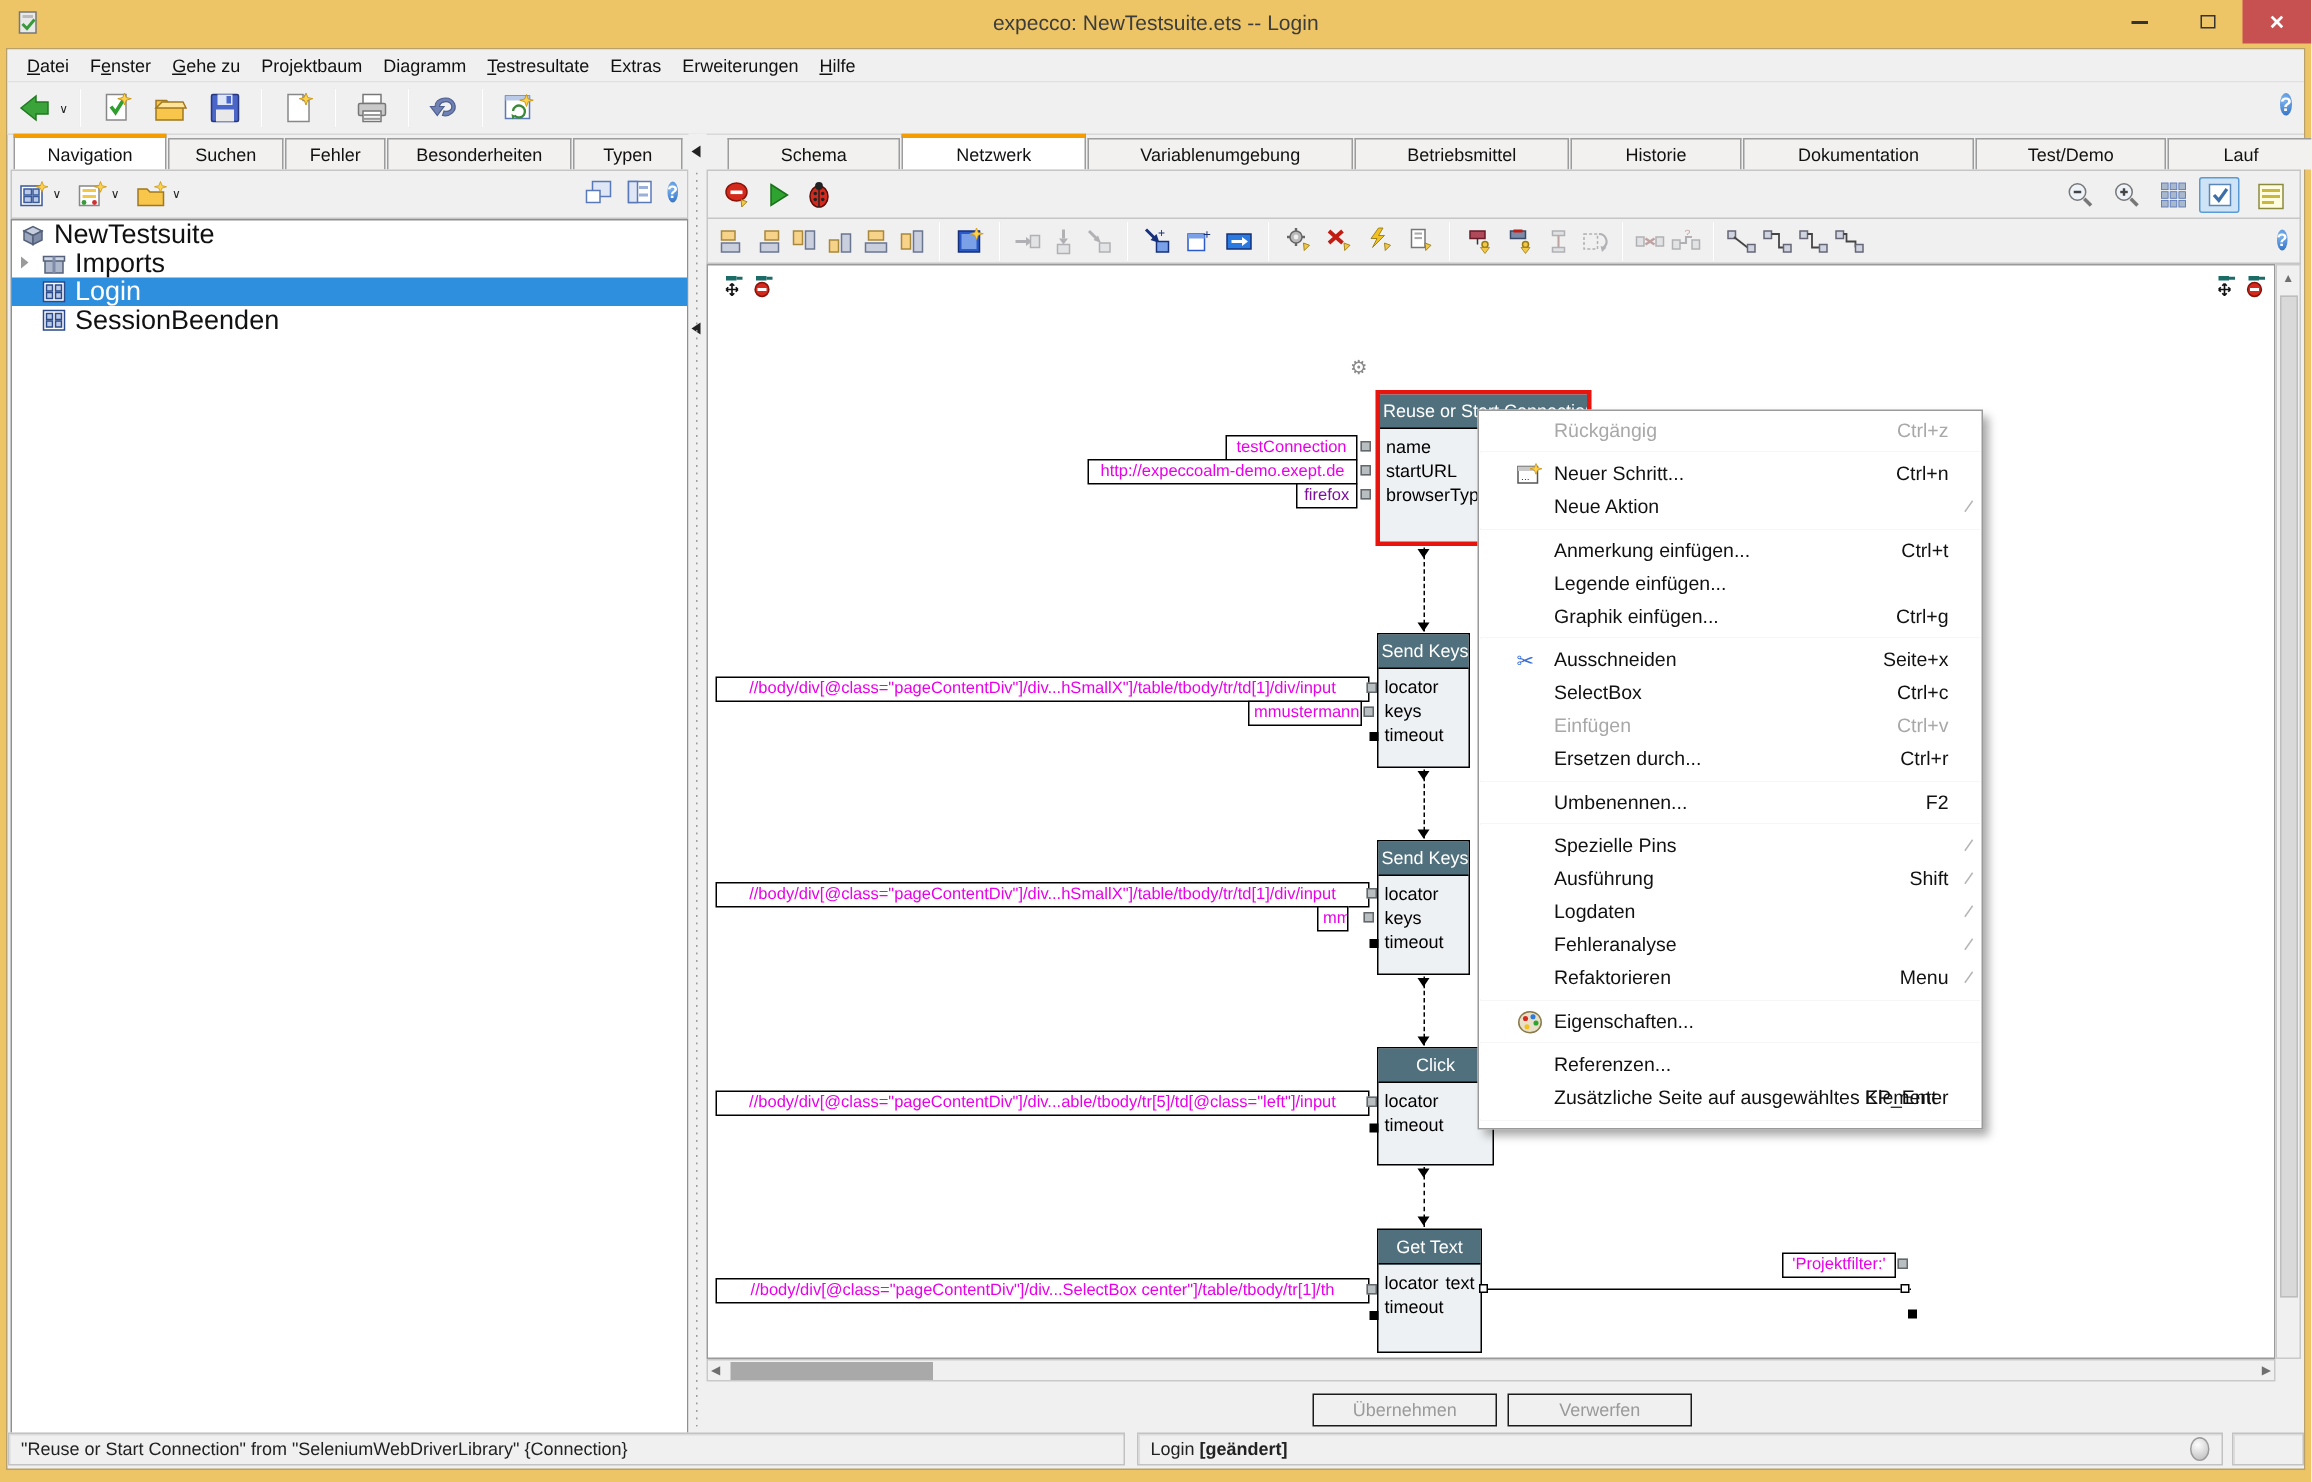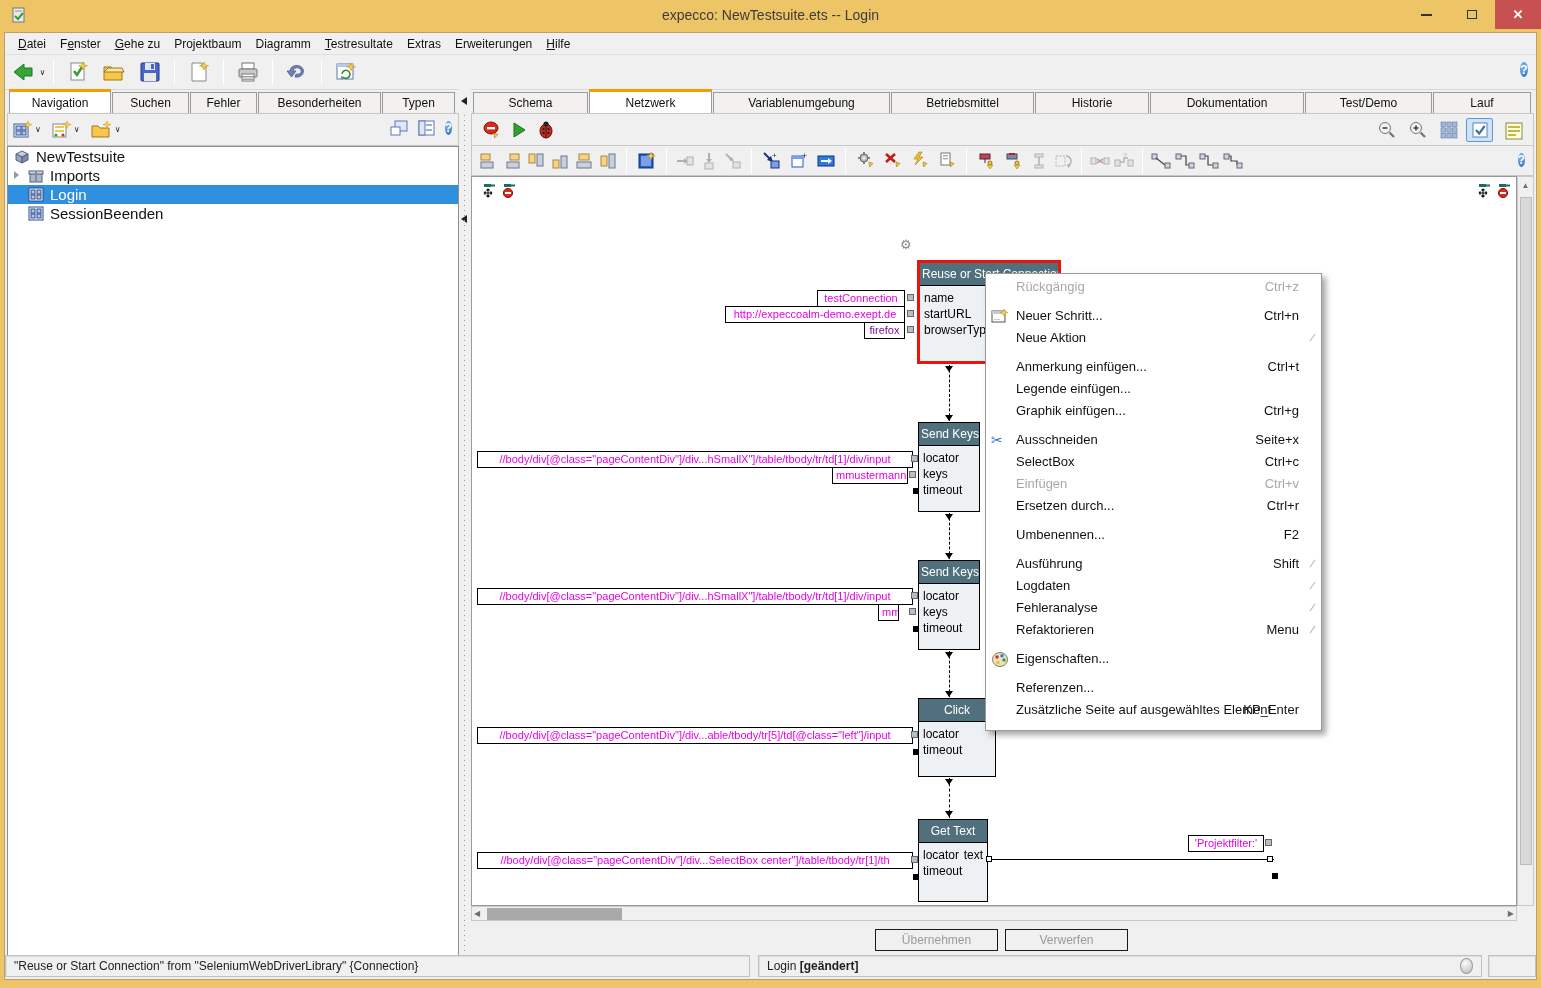--- a/index.html
+++ b/index.html
@@ -37,21 +37,21 @@
   .tab { height:21px; border:1px solid #9c9c9c; border-bottom:none; background:#f2f1f0; text-align:center; font-size:12px; line-height:20px; color:#111; margin-right:1px; }
   .tab.active { height:24px; background:#fff; border-top:3px solid #f59d00; line-height:22px; }
 
   
   .left-panel { position:absolute; left:2px; top:56px; width:452px; height:868px; }
   .lp-tabs { left:2px; top:0; }
   .lp-toolbar { position:absolute; left:0; top:24px; width:452px; height:33px; background:#f0f0f0; border:1px solid #c6c6c6; display:flex; align-items:center; padding:0 4px; }
   .lp-tool-group { display:flex; align-items:center; margin-right:10px; }
   .lp-right { position:absolute; right:6px; top:5px; display:flex; gap:8px; align-items:center; }
   .tree { position:absolute; left:0; top:57px; width:452px; height:811px; background:#fff; border:1px solid #8f8f8f; overflow:hidden; }
-  .tree-row { position:relative; height:19px; display:flex; align-items:center; font-size:15px; color:#111; }
+  .tree-row { position:relative; height:19px; display:flex; align-items:center; font-size:18px; color:#111; }
   .tree-row.selected { background:#2f8fdf; color:#fff; }
   .tree-icon { width:16px; height:15px; margin-right:6px; }
   .expander { position:absolute; left:6px; top:5px; width:0; height:0; border-top:4px solid transparent; border-bottom:4px solid transparent; border-left:5px solid #9a9a9a; }
   .ind0 { padding-left:6px; } .ind1 { padding-left:20px; }
 
   .splitter { position:absolute; left:454px; top:56px; width:12px; height:868px; background:#f0f0f0; }
   .splitter .tri { position:absolute; left:2px; width:0; height:0; border-top:4px solid transparent; border-bottom:4px solid transparent; border-right:6px solid #222; }
   .splitter .dots { position:absolute; left:5px; top:26px; bottom:6px; width:1px; background-image:linear-gradient(#999 30%, transparent 30%); background-size:1px 5px; }
 
   
@@ -94,21 +94,21 @@
   
   .statusbar { position:absolute; left:0; bottom:2px; width:1531px; height:22px; background:#f0f0f0; display:flex; }
   .status-cell { border:1px solid #c2c2c2; box-shadow:inset 1px 1px 0 #dcdcdc; height:22px; line-height:20px; padding:0 8px; font-size:12px; color:#222; }
   .sc-left { width:745px; }
   .sc-right { flex:1; margin-left:8px; display:flex; align-items:center; }
   .led { width:13px; height:16px; border-radius:50%; background:radial-gradient(circle at 38% 30%, #fdfdfd, #b9b9b9); border:1px solid #9a9a9a; margin-left:auto; }
   .sc-stub { width:48px; margin-left:6px; }
 
   
   .context-menu { position:absolute; left:985px; top:273px; width:337px; background:#fff; border:1px solid #9a9a9a; box-shadow:4px 4px 6px rgba(0,0,0,.35); padding:2px 0; z-index:50; }
-  .mi { position:relative; height:22px; line-height:22px; padding-left:30px; font-size:13px; color:#111; white-space:nowrap; }
+  .mi { position:relative; height:22px; line-height:22px; padding-left:30px; font-size:13px; color:#111; white-space:nowrap;margin-left:20px; }
   .mi .mi-short { position:absolute; right:22px; font-size:13px; }
   .mi .mi-sub { position:absolute; right:4px; top:10px; width:9px; border-top:1px solid #b5b5b5; transform:rotate(-55deg); }
   .mi.disabled { color:#a8a8a8; }
   .mi-icn { position:absolute; left:5px; top:3px; width:18px; height:17px; }
   .msep { height:1px; background:#d9d9d9; border-bottom:1px solid #fff; margin:3px 1px; }
 
   svg { display:block; }
 </style>
 </head>
 <body>
@@ -318,21 +318,21 @@
     </div>
 
     <div class="splitter">
       <span class="tri" style="top:8px;"></span>
       <span class="tri" style="top:126px;"></span>
       <span class="dots"></span>
     </div>
 
     <div class="right-panel">
       <div class="tabs" style="position:absolute; left:2px; top:0;">
-        <div class="tab" style="width:115px;"><span>Schema</span></div>
+        <div class="tab" style="width:115px;margin-left:12px;"><span>Schema</span></div>
         <div class="tab active" style="width:123px;"><span>Netzwerk</span></div>
         <div class="tab" style="width:177px;"><span>Variablenumgebung</span></div>
         <div class="tab" style="width:143px;"><span>Betriebsmittel</span></div>
         <div class="tab" style="width:114px;"><span>Historie</span></div>
         <div class="tab" style="width:154px;"><span>Dokumentation</span></div>
         <div class="tab" style="width:127px;"><span>Test/Demo</span></div>
         <div class="tab" style="width:98px;"><span>Lauf</span></div>
       </div>
 
       <div class="rp-toolbar1">
@@ -811,20 +811,21 @@
     <div class="mi">
       <span class="mi-icn" style="color:#3b6fd4; font-size:14px; line-height:17px;">✂</span>
       <span>Ausschneiden</span><span class="mi-short">Seite+x</span>
     </div>
     <div class="mi"><span>SelectBox</span><span class="mi-short">Ctrl+c</span></div>
     <div class="mi disabled"><span>Einfügen</span><span class="mi-short">Ctrl+v</span></div>
     <div class="mi"><span>Ersetzen durch...</span><span class="mi-short">Ctrl+r</span></div>
     <div class="msep"></div>
     <div class="mi"><span>Umbenennen...</span><span class="mi-short">F2</span></div>
     <div class="msep"></div>
+    <div class="mi"><span>Spezielle Pins</span><span class="mi-sub"></span></div>
     <div class="mi"><span>Ausführung</span><span class="mi-short">Shift</span><span class="mi-sub"></span></div>
     <div class="mi"><span>Logdaten</span><span class="mi-sub"></span></div>
     <div class="mi"><span>Fehleranalyse</span><span class="mi-sub"></span></div>
     <div class="mi"><span>Refaktorieren</span><span class="mi-short">Menu</span><span class="mi-sub"></span></div>
     <div class="msep"></div>
     <div class="mi">
       <span class="mi-icn">
           <svg width="18" height="17" viewBox="0 0 18 17">
             <ellipse cx="9" cy="8.5" rx="7.5" ry="7" fill="#e8e0c8" stroke="#8a7a4a"></ellipse>
             <circle cx="6" cy="6" r="1.7" fill="#d42a1e"></circle>

